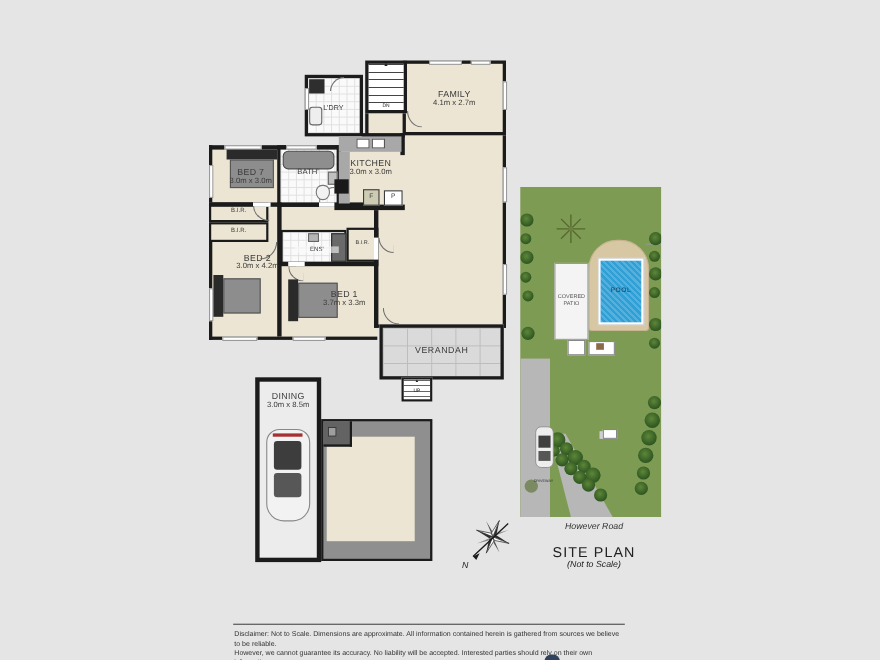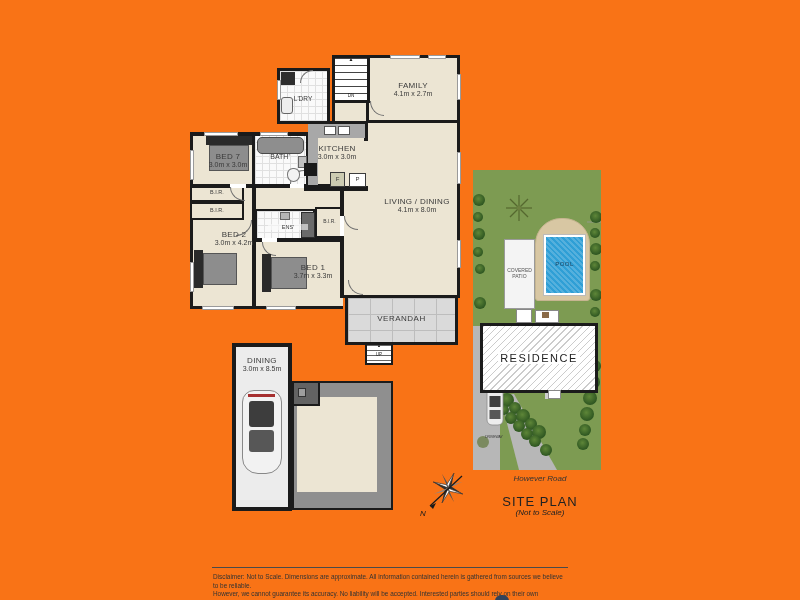--- a/index.html
+++ b/index.html
@@ -1,16 +1,16 @@
 <!DOCTYPE html>
 <html><head>
 <meta charset="utf-8">
 <style>
   html,body{margin:0;padding:0;background:#fff;}
-  .canvas{position:relative;width:800px;height:600px;background:#f97316;overflow:hidden;
+  .canvas{position:relative;width:800px;height:600px;background:#e5e5e5;overflow:hidden;
           font-family:"Liberation Sans",sans-serif;}
   .abs{position:absolute;box-sizing:border-box;}
   .room{position:absolute;box-sizing:border-box;border:3px solid #1b1b1b;background:#ece5d3;}
   .wall{position:absolute;background:#1b1b1b;}
   .lbl{position:absolute;color:#3a3a3a;text-align:center;line-height:1.18;}
   .rname{font-size:8px;letter-spacing:.3px;}
   .rdims{font-size:7px;}
   .tile{background-color:#fafafa;background-image:linear-gradient(#e0e0e0 1px,transparent 1px),
         linear-gradient(90deg,#e0e0e0 1px,transparent 1px);background-size:7px 7px;}
   .vgrid{background-color:#dadada;background-image:linear-gradient(#bdbdbd 1px,transparent 1px),
@@ -126,24 +126,20 @@
   <div class="lbl" style="left:195px;top:152px;width:66px;">
     <div class="rname">BED 7</div>
     <div class="rdims">3.0m x 3.0m</div>
   </div>
   <div class="lbl" style="left:257px;top:153px;width:46px;">
     <div style="font-size:7px;">BATH'</div>
   </div>
   <div class="lbl" style="left:307px;top:144px;width:60px;">
     <div class="rname">KITCHEN</div>
     <div class="rdims">3.0m x 3.0m</div>
-  </div>
-  <div class="lbl" style="left:357px;top:197px;width:120px;">
-    <div class="rname">LIVING / DINING</div>
-    <div class="rdims">4.1m x 8.0m</div>
   </div>
   <div class="lbl" style="left:190px;top:189px;width:54px;font-size:5.5px;">B.I.R.</div>
   <div class="lbl" style="left:190px;top:207px;width:54px;font-size:5.5px;">B.I.R.</div>
   <div class="lbl" style="left:315px;top:219px;width:29px;font-size:5px;">B.I.R.</div>
   <div class="lbl" style="left:268px;top:224px;width:40px;font-size:5.5px;background:rgba(250,250,250,.6);">ENS'</div>
   <div class="lbl" style="left:204px;top:230px;width:60px;">
     <div class="rname">BED 2</div>
     <div class="rdims">3.0m x 4.2m</div>
   </div>
   <div class="lbl" style="left:283px;top:263px;width:60px;">
@@ -264,23 +260,20 @@
 
   <div class="abs" style="left:504px;top:239px;width:31px;height:70px;background:#f4f4f4;border:1px solid #9a9a9a;display:flex;flex-direction:column;align-items:center;justify-content:center;">
     <span class="lbl" style="position:static;font-size:5px;color:#555;">COVERED</span>
     <span class="lbl" style="position:static;font-size:5px;color:#555;">PATIO</span>
   </div>
   <div class="abs" style="left:516px;top:309px;width:16px;height:14px;background:#fff;border:1px solid #888;"></div>
   <div class="abs" style="left:535px;top:310px;width:24px;height:13px;background:#fff;border:1px solid #888;">
     <div class="abs" style="left:6px;top:1px;width:7px;height:6px;background:#8a6a48;"></div>
   </div>
 
-  <div class="abs hatch center" style="left:480px;top:323px;width:118px;height:70px;border:3px solid #1b1b1b;">
-    <span class="lbl" style="position:static;font-size:11px;letter-spacing:1.5px;color:#222;background:#fff;padding:0 2px;">RESIDENCE</span>
-  </div>
   <div class="abs" style="left:548px;top:390px;width:13px;height:9px;background:#fff;border:1px solid #888;"></div>
 
   <div class="lbl" style="left:490px;top:474px;width:100px;font-size:8px;font-style:italic;color:#333;">However Road</div>
   <div class="lbl" style="left:485px;top:494px;width:110px;font-size:13px;letter-spacing:1px;color:#222;">SITE PLAN</div>
   <div class="lbl" style="left:485px;top:508px;width:110px;font-size:8px;font-style:italic;color:#222;">(Not to Scale)</div>
 
   <div class="abs" style="left:212px;top:567px;width:356px;height:1px;background:#4a4a4a;"></div>
   <div class="lbl" style="left:213px;top:573px;width:356px;text-align:left;font-size:6.4px;line-height:8.5px;color:#333;">
     <div>Disclaimer: Not to Scale. Dimensions are approximate. All information contained herein is gathered from sources we believe to be reliable.</div>
     <div>However, we cannot guarantee its accuracy. No liability will be accepted. Interested parties should rely on their own information.</div>

